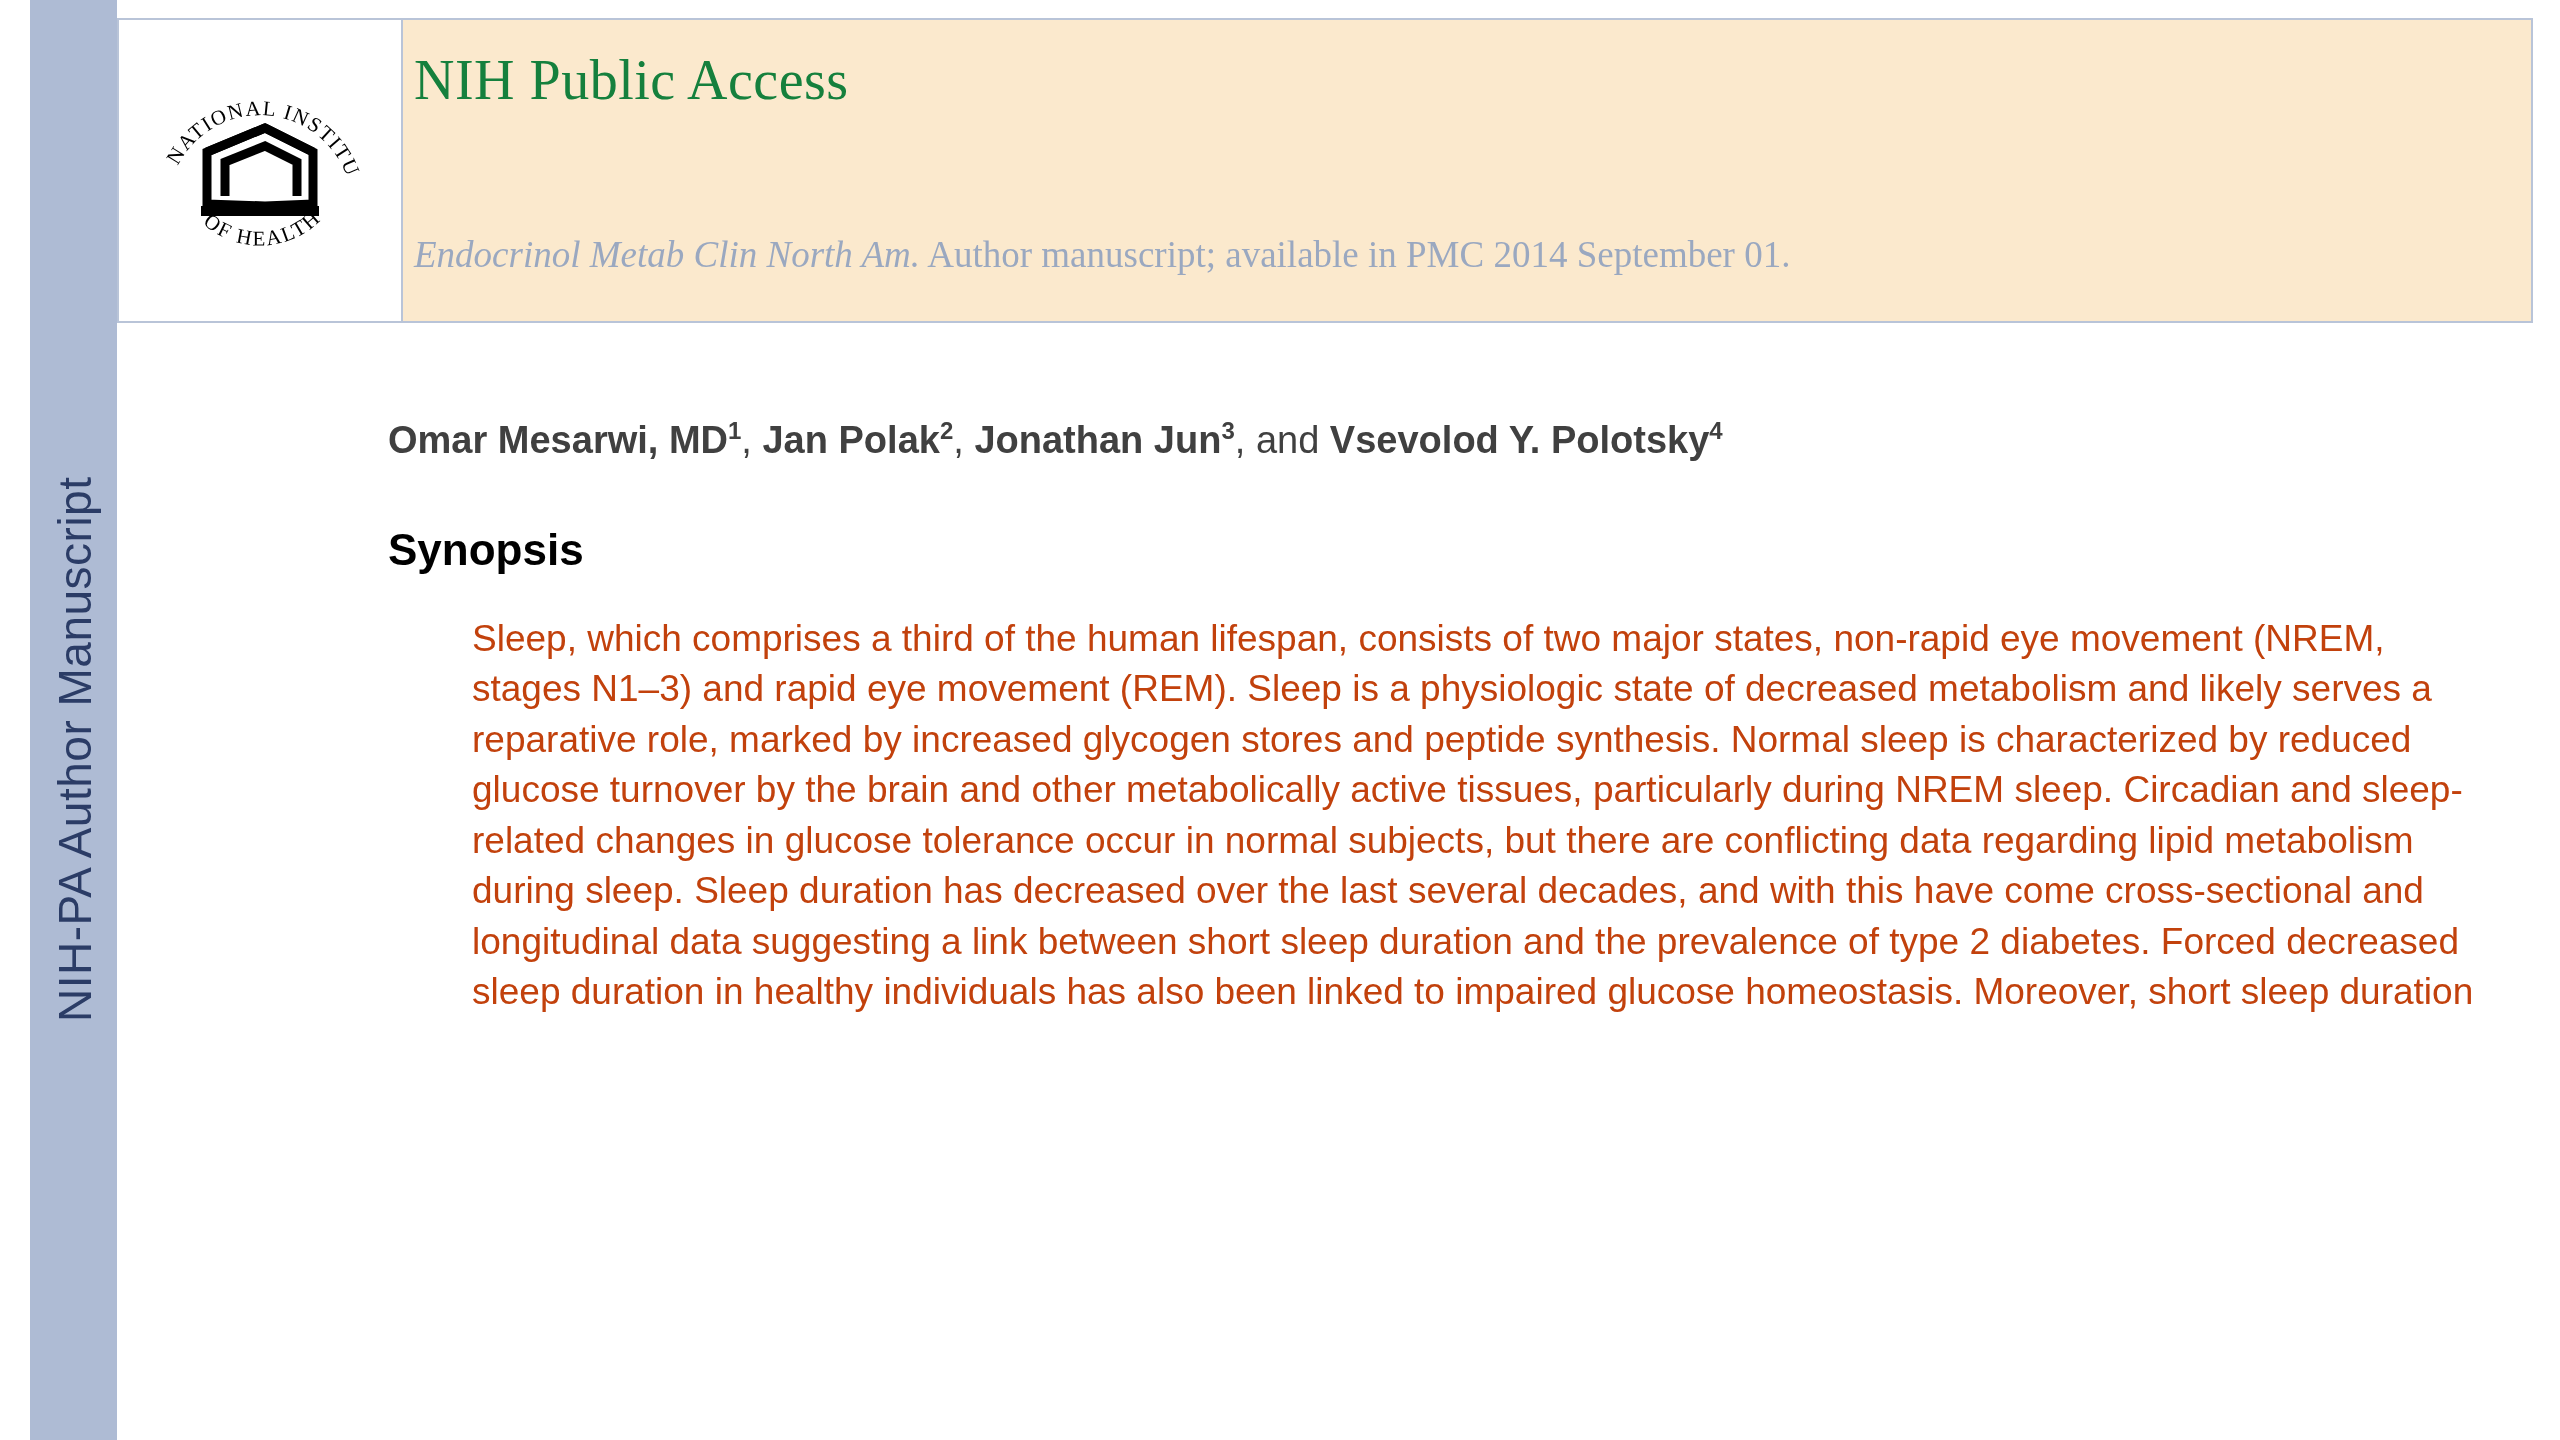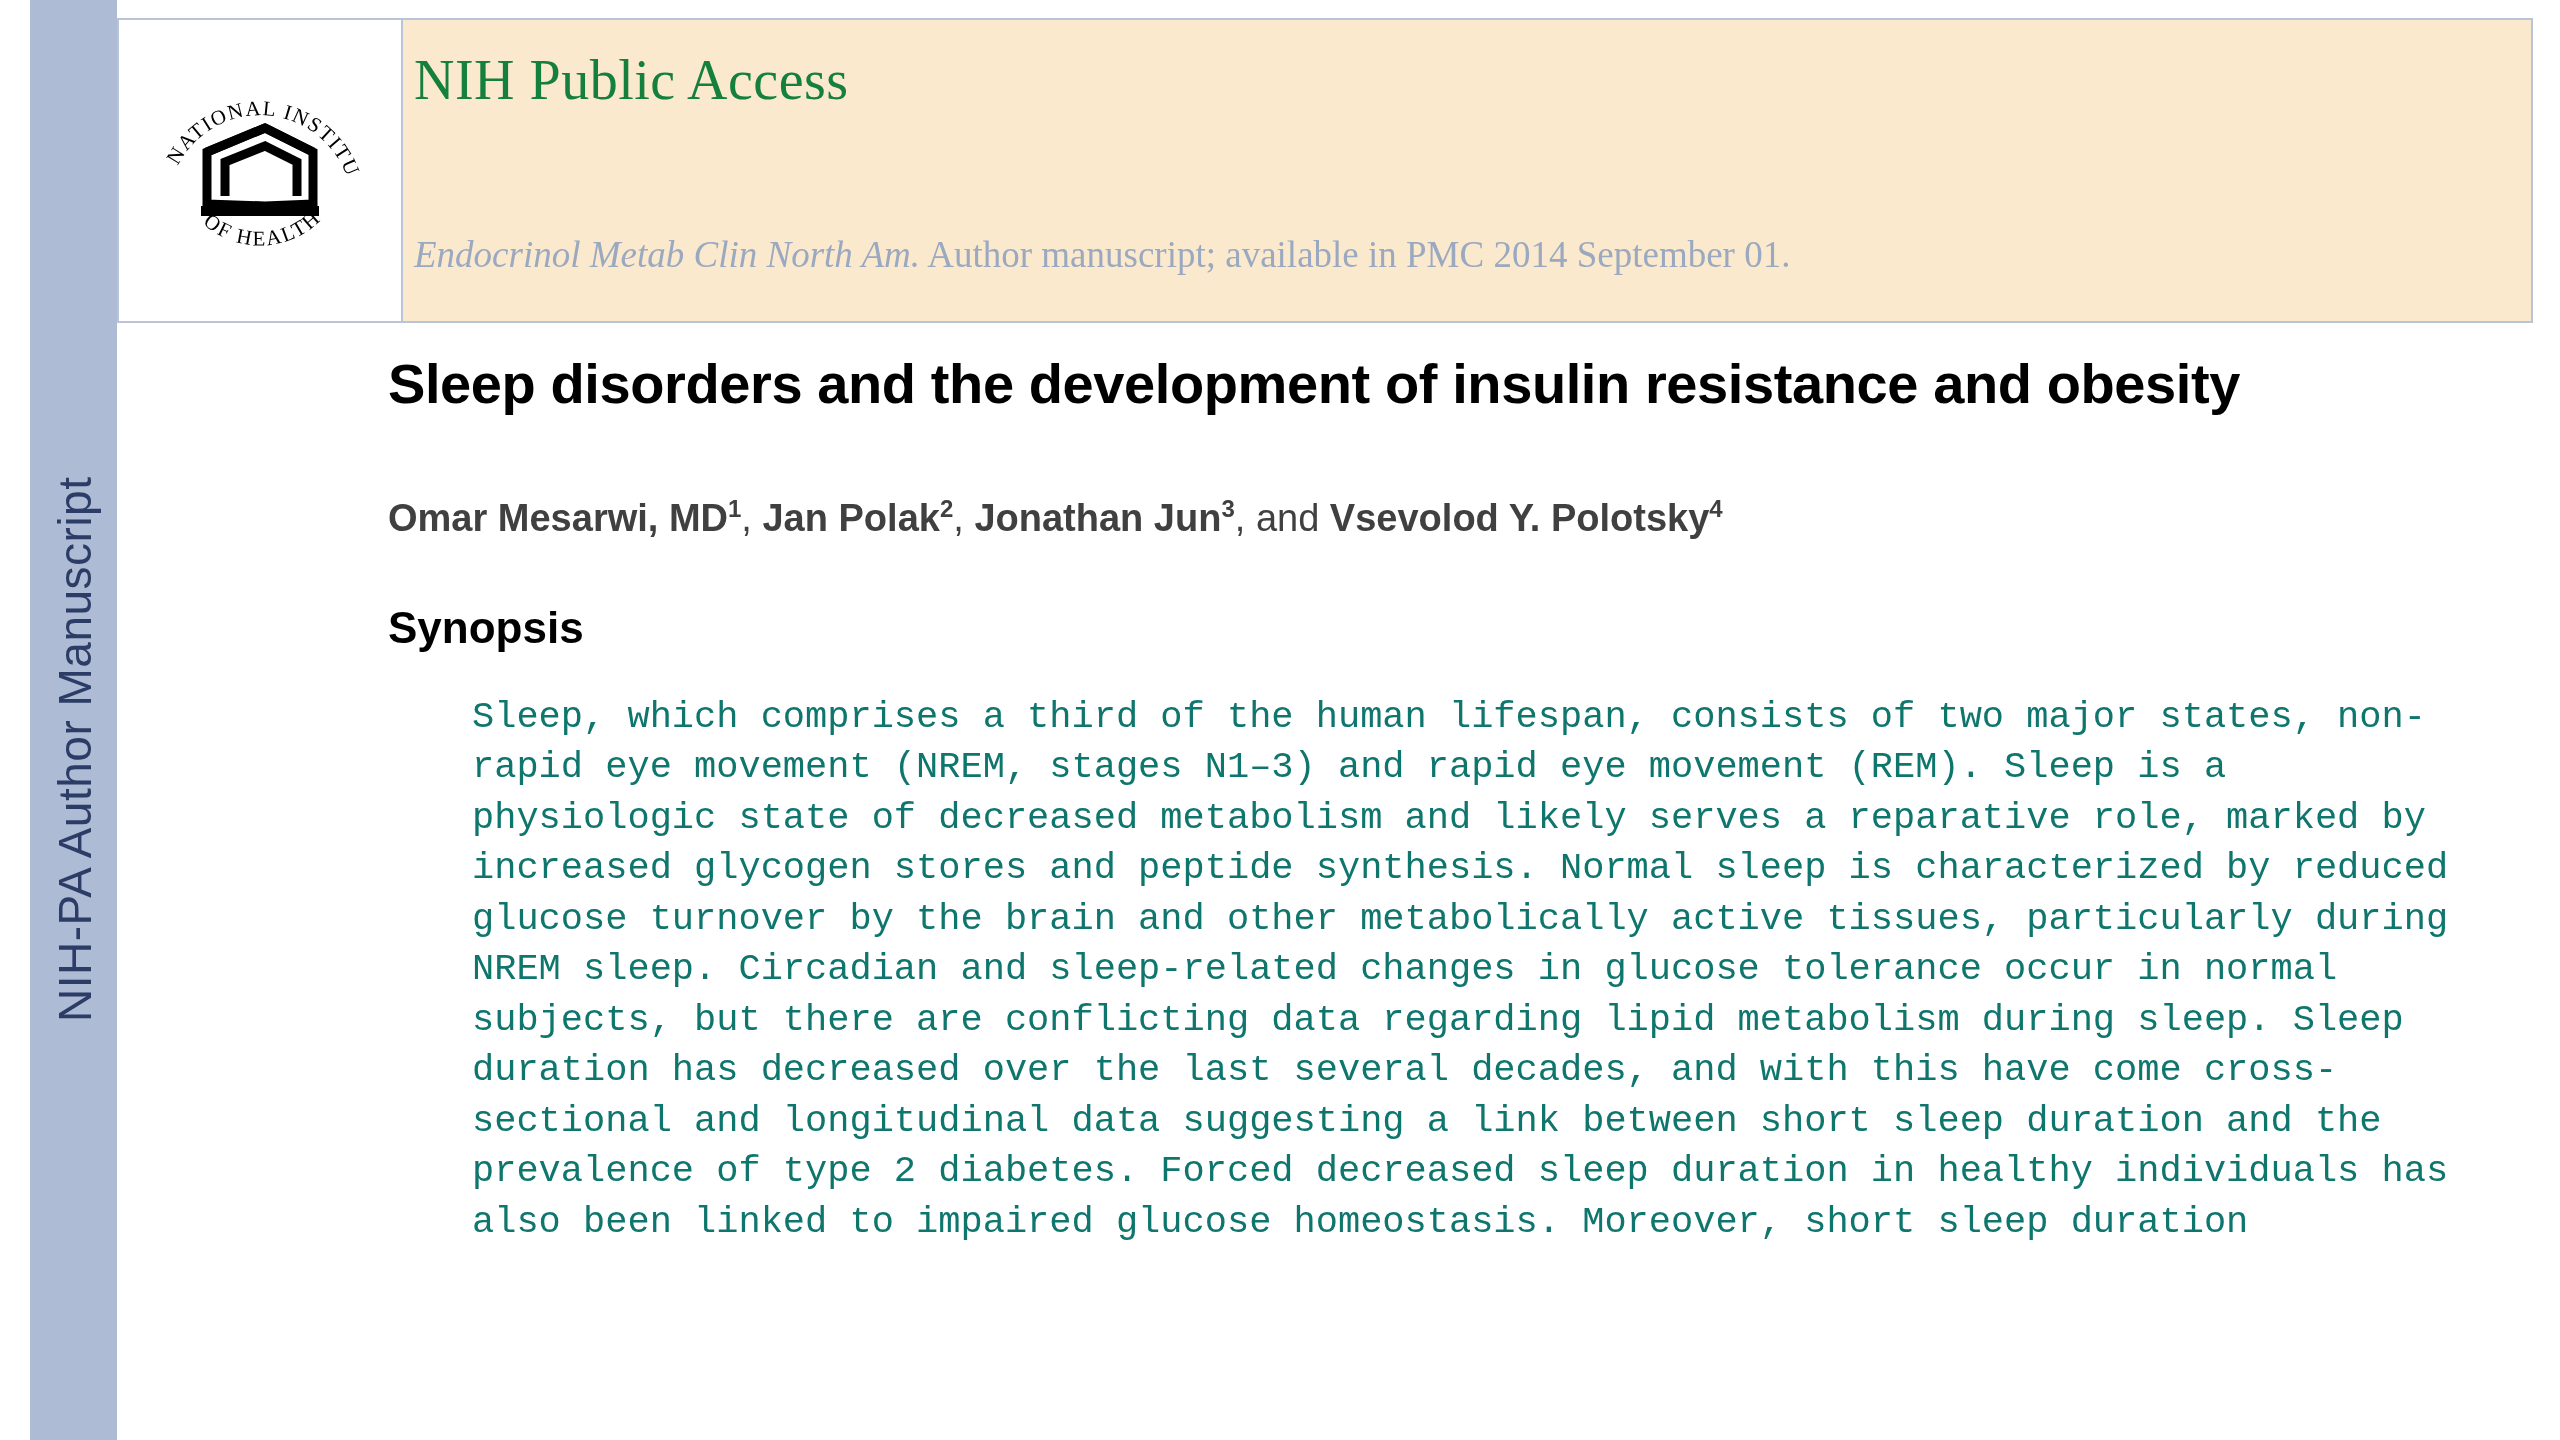--- a/index.html
+++ b/index.html
@@ -146,24 +146,24 @@
     font-family: "Liberation Sans", sans-serif;
     font-size: 44px;
     line-height: 56px;
     font-weight: 700;
     color: #000000;
   }
   .abstract {
     margin-top: 36px;
     margin-left: 84px;
     width: 2010px;
-    font-family: Liberation Mono, monospace;
+    font-family: Liberation Sans, sans-serif;
     font-size: 37px;
     line-height: 50.5px;
-    color: #0f766e;
+    color: #c2410c;
     text-align: left;
   }
 </style>
 </head>
 <body>
 
 <div class="page">
 
   <div class="left-strip">
     <div class="left-strip-label">NIH-PA Author Manuscript</div>
@@ -193,21 +193,20 @@
       <rect x="56" y="150" width="118" height="10" fill="#000"></rect>
     </svg>
   </div>
 
   <div class="banner-title">NIH Public Access</div>
   <div class="banner-cite">
     <span class="journal">Endocrinol Metab Clin North Am.</span><span> Author manuscript; available in PMC 2014 September 01.</span>
   </div>
 
   <div class="article">
-    <div class="art-title">Sleep disorders and the development of insulin resistance and obesity</div>
 
     <div class="authors">
       <span><span>Omar Mesarwi, MD</span><sup>1</sup></span><span class="plain">, </span><span><span>Jan Polak</span><sup>2</sup></span><span class="plain">, </span><span><span>Jonathan Jun</span><sup>3</sup></span><span class="plain">, and </span><span><span>Vsevolod Y. Polotsky</span><sup>4</sup></span>
     </div>
 
     <div class="section-head">Synopsis</div>
 
     <div class="abstract">Sleep, which comprises a third of the human lifespan, consists of two major states, non-rapid eye movement (NREM, stages N1–3) and rapid eye movement (REM). Sleep is a physiologic state of decreased metabolism and likely serves a reparative role, marked by increased glycogen stores and peptide synthesis. Normal sleep is characterized by reduced glucose turnover by the brain and other metabolically active tissues, particularly during NREM sleep. Circadian and sleep-related changes in glucose tolerance occur in normal subjects, but there are conflicting data regarding lipid metabolism during sleep. Sleep duration has decreased over the last several decades, and with this have come cross-sectional and longitudinal data suggesting a link between short sleep duration and the prevalence of type 2 diabetes. Forced decreased sleep duration in healthy individuals has also been linked to impaired glucose homeostasis. Moreover, short sleep duration</div>
   </div>
 

